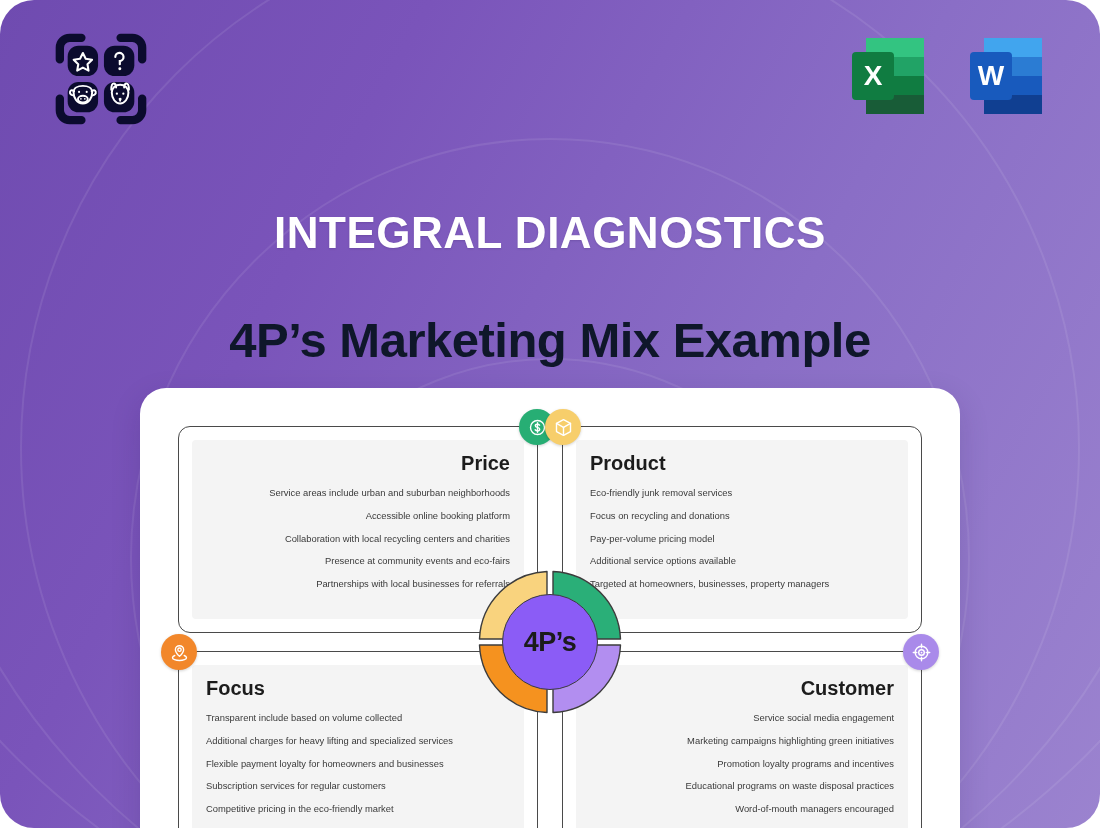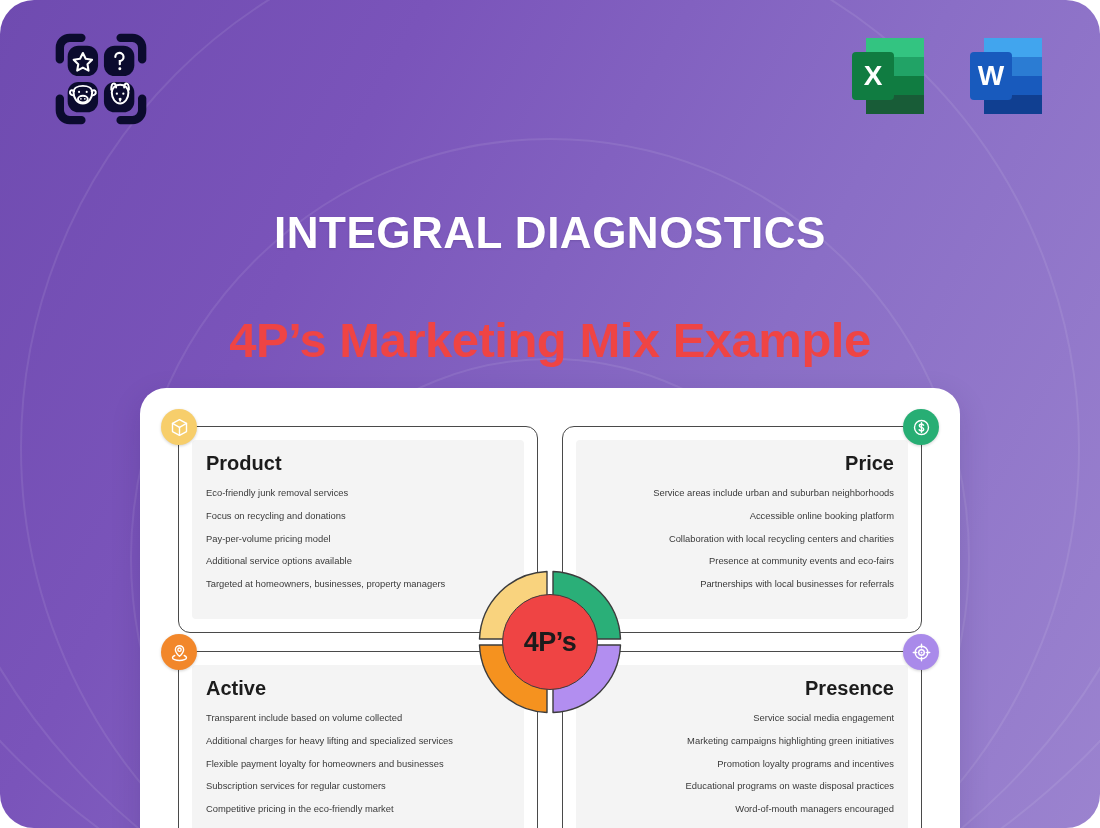--- a/index.html
+++ b/index.html
@@ -64,21 +64,21 @@
     color: #ffffff;
     font-size: 44px;
     font-weight: bold;
     letter-spacing: 0.5px;
     z-index: 5;
     text-shadow: 0 1px 2px rgba(40,20,80,0.18);
   }
   .main-title {
     position: absolute; left: 0; right: 0; top: 312px;
     text-align: center;
-    color: #ef4444;
+    color: #0f172a;
     font-size: 49px;
     font-weight: bold;
     letter-spacing: -0.5px;
     z-index: 5;
   }
 
   
   .card {
     position: absolute;
     left: 140px; top: 388px;
@@ -161,21 +161,21 @@
     transform: translate(-50%, -50%);
     width: 158px; height: 158px;
     z-index: 10;
   }
   .donut-hub {
     position: absolute;
     left: 50%; top: 50%;
     transform: translate(-50%,-50%);
     width: 96px; height: 96px;
     border-radius: 50%;
-    background: #ef4444;
+    background: #8b5cf6;
     border: 1.5px solid #3c3c3c;
     display: flex; align-items: center; justify-content: center;
     font-size: 27px;
     font-weight: bold;
     color: #1b1b1b;
     letter-spacing: -0.5px;
   }
 
   
   .frame-round-mask {
@@ -271,91 +271,91 @@
       </svg>
     </div>
   </div>
 
   <div class="eyebrow">INTEGRAL DIAGNOSTICS</div>
   <div class="main-title">4P’s Marketing Mix Example</div>
 
   <div class="card">
     <div class="grid">
 
+      <div class="quad right">
+        <div class="badge tr badge-price">
+          <svg viewBox="0 0 24 24" width="21" height="21" fill="none" stroke="#ffffff" stroke-width="1.6" stroke-linecap="round">
+            <circle cx="12" cy="12" r="8"></circle>
+            <path d="M14.4 9.3c-.7-.8-1.6-1.1-2.6-1.1-1.4 0-2.3.8-2.3 1.8 0 2.6 5 1.2 5 3.9 0 1.1-1 1.9-2.5 1.9-1.1 0-2.1-.4-2.7-1.2"></path>
+            <path d="M12 6.6v10.8"></path>
+          </svg>
+        </div>
+        <div class="quad-inner">
+          <div class="quad-title">Price</div>
+          <div class="quad-list">
+            <div class="bullet">Service areas include urban and suburban neighborhoods</div>
+            <div class="bullet">Accessible online booking platform</div>
+            <div class="bullet">Collaboration with local recycling centers and charities</div>
+            <div class="bullet">Presence at community events and eco-fairs</div>
+            <div class="bullet">Partnerships with local businesses for referrals</div>
+          </div>
+        </div>
+      </div>
+
       <div class="quad left">
         <div class="badge tl badge-product">
           <svg viewBox="0 0 24 24" width="21" height="21" fill="none" stroke="#ffffff" stroke-width="1.6" stroke-linejoin="round" stroke-linecap="round">
             <path d="M12 3l8 4.4v9.2L12 21l-8-4.4V7.4z"></path>
             <path d="M4 7.4l8 4.4 8-4.4"></path>
             <path d="M12 11.8V21"></path>
           </svg>
         </div>
         <div class="quad-inner">
           <div class="quad-title">Product</div>
           <div class="quad-list">
             <div class="bullet">Eco-friendly junk removal services</div>
             <div class="bullet">Focus on recycling and donations</div>
             <div class="bullet">Pay-per-volume pricing model</div>
             <div class="bullet">Additional service options available</div>
             <div class="bullet">Targeted at homeowners, businesses, property managers</div>
           </div>
         </div>
       </div>
 
-      <div class="quad right">
-        <div class="badge tr badge-price">
-          <svg viewBox="0 0 24 24" width="21" height="21" fill="none" stroke="#ffffff" stroke-width="1.6" stroke-linecap="round">
-            <circle cx="12" cy="12" r="8"></circle>
-            <path d="M14.4 9.3c-.7-.8-1.6-1.1-2.6-1.1-1.4 0-2.3.8-2.3 1.8 0 2.6 5 1.2 5 3.9 0 1.1-1 1.9-2.5 1.9-1.1 0-2.1-.4-2.7-1.2"></path>
-            <path d="M12 6.6v10.8"></path>
-          </svg>
-        </div>
-        <div class="quad-inner">
-          <div class="quad-title">Price</div>
-          <div class="quad-list">
-            <div class="bullet">Service areas include urban and suburban neighborhoods</div>
-            <div class="bullet">Accessible online booking platform</div>
-            <div class="bullet">Collaboration with local recycling centers and charities</div>
-            <div class="bullet">Presence at community events and eco-fairs</div>
-            <div class="bullet">Partnerships with local businesses for referrals</div>
-          </div>
-        </div>
-      </div>
-
       <div class="quad left">
         <div class="badge tl badge-place">
           <svg viewBox="0 0 24 24" width="21" height="21" fill="none" stroke="#ffffff" stroke-width="1.6" stroke-linecap="round" stroke-linejoin="round">
             <path d="M12 4.2c-2.6 0-4.7 2-4.7 4.6 0 3.2 4.7 7.6 4.7 7.6s4.7-4.4 4.7-7.6c0-2.6-2.1-4.6-4.7-4.6z"></path>
             <circle cx="12" cy="8.8" r="1.9"></circle>
             <path d="M6.6 15.4c-1.6.6-2.6 1.5-2.6 2.5 0 1.8 3.6 3.3 8 3.3s8-1.5 8-3.3c0-1-1-1.9-2.6-2.5"></path>
           </svg>
         </div>
         <div class="quad-inner">
-          <div class="quad-title">Active</div>
+          <div class="quad-title">Focus</div>
           <div class="quad-list">
             <div class="bullet">Transparent include based on volume collected</div>
             <div class="bullet">Additional charges for heavy lifting and specialized services</div>
             <div class="bullet">Flexible payment loyalty for homeowners and businesses</div>
             <div class="bullet">Subscription services for regular customers</div>
             <div class="bullet">Competitive pricing in the eco-friendly market</div>
           </div>
         </div>
       </div>
 
       <div class="quad right">
         <div class="badge tr badge-promotion">
           <svg viewBox="0 0 24 24" width="21" height="21" fill="none" stroke="#ffffff" stroke-width="1.6" stroke-linecap="round">
             <circle cx="12" cy="12" r="7.2"></circle>
             <circle cx="12" cy="12" r="3.2"></circle>
             <path d="M12 2.6v4M12 17.4v4M2.6 12h4M17.4 12h4"></path>
             <circle cx="12" cy="12" r="1" fill="#ffffff" stroke="none"></circle>
           </svg>
         </div>
         <div class="quad-inner">
-          <div class="quad-title">Presence</div>
+          <div class="quad-title">Customer</div>
           <div class="quad-list">
             <div class="bullet">Service social media engagement</div>
             <div class="bullet">Marketing campaigns highlighting green initiatives</div>
             <div class="bullet">Promotion loyalty programs and incentives</div>
             <div class="bullet">Educational programs on waste disposal practices</div>
             <div class="bullet">Word-of-mouth managers encouraged</div>
           </div>
         </div>
       </div>
 

